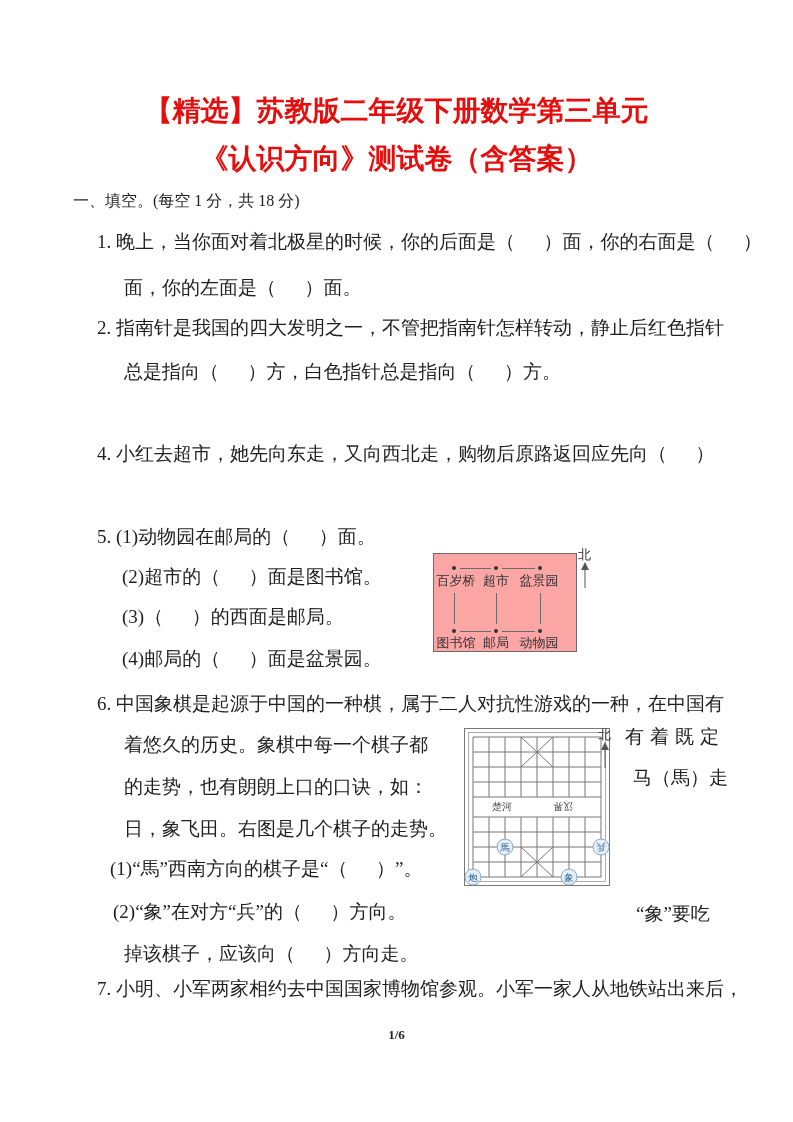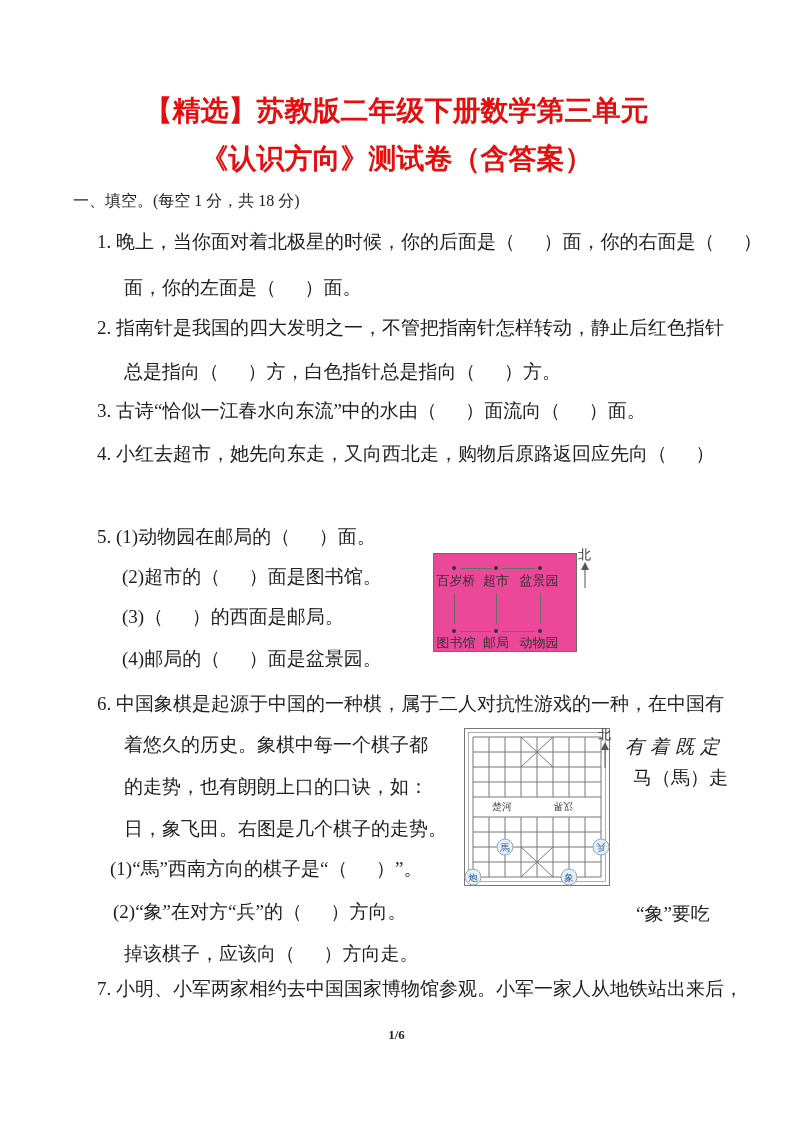--- a/index.html
+++ b/index.html
@@ -23,21 +23,21 @@
     position:absolute; left:0; width:100%; text-align:center;
     font-size:13px; font-weight:bold; color:#222;
   }
   
   .north {
     position:absolute; display:flex; flex-direction:column; align-items:center;
     font-size:13px; color:#333; line-height:14px;
   }
   
   .map-box {
-    position:absolute; width:142px; height:97px; border:1px solid #6b6b6b; background:#ec4899;
+    position:absolute; width:142px; height:97px; border:1px solid #6b6b6b; background:#fca5a5;
   }
   .map-dot { position:absolute; width:4px; height:4px; border-radius:50%; background:#333; }
   .map-hline, .map-vline { position:absolute; background:#6b6b6b; }
   .map-hline { height:1px; }
   .map-vline { width:1px; }
   .map-label {
     position:absolute; font-size:13px; color:#333; white-space:nowrap;
     transform:translateX(-50%);
   }
   
@@ -52,21 +52,20 @@
   <div class="title-line" style="top:140px;">《认识方向》测试卷（含答案）</div>
 
   <div class="section-heading" style="left:73px; top:191px;">一、填空。(每空 1 分，共 18 分)</div>
 
   <div class="line" style="left:97px;  top:230px;">1. 晚上，当你面对着北极星的时候，你的后面是（      ）面，你的右面是（      ）</div>
   <div class="line" style="left:124px; top:276px;">面，你的左面是（      ）面。</div>
 
   <div class="line" style="left:97px;  top:316px;">2. 指南针是我国的四大发明之一，不管把指南针怎样转动，静止后红色指针</div>
   <div class="line" style="left:124px; top:360px;">总是指向（      ）方，白色指针总是指向（      ）方。</div>
 
-  <div class="line" style="left:97px;  top:399px;">3. 古诗“恰似一江春水向东流”中的水由（      ）面流向（      ）面。</div>
 
   <div class="line" style="left:97px;  top:442px;">4. 小红去超市，她先向东走，又向西北走，购物后原路返回应先向（      ）</div>
 
   <div style="position:absolute; left:0; top:520px; width:793px; height:160px;">
     <div class="line" style="left:97px;  top:5px;">5. (1)动物园在邮局的（      ）面。</div>
     <div class="line" style="left:122px; top:45px;">(2)超市的（      ）面是图书馆。</div>
     <div class="line" style="left:122px; top:85px;">(3)（      ）的西面是邮局。</div>
     <div class="line" style="left:122px; top:127px;">(4)邮局的（      ）面是盆景园。</div>
 
     <div class="map-box" style="left:433px; top:33px;">
@@ -102,21 +101,21 @@
       <svg width="12" height="28">
         <polygon points="6,0 2,8 10,8" fill="#555"></polygon>
         <line x1="6" y1="8" x2="6" y2="26" stroke="#555" stroke-width="1"></line>
       </svg>
     </div>
   </div>
 
   <div style="position:absolute; left:0; top:680px; width:793px; height:290px;">
     <div class="line" style="left:97px;  top:12px;">6. 中国象棋是起源于中国的一种棋，属于二人对抗性游戏的一种，在中国有</div>
     <div class="line" style="left:124px; top:53px;">着悠久的历史。象棋中每一个棋子都</div>
-    <div class="line ls" style="left:625px; top:55px;font-style:italic;">有着既定</div>
+    <div class="line ls" style="left:625px; top:45px;">有着既定</div>
     <div class="line" style="left:124px; top:95px;">的走势，也有朗朗上口的口诀，如：</div>
     <div class="line" style="left:633px; top:86px;">马（馬）走</div>
     <div class="line" style="left:124px; top:137px;">日，象飞田。右图是几个棋子的走势。</div>
     <div class="line" style="left:110px; top:177px;">(1)“馬”西南方向的棋子是“（      ）”。</div>
     <div class="line" style="left:113px; top:220px;">(2)“象”在对方“兵”的（      ）方向。</div>
     <div class="line" style="left:636px; top:222px;">“象”要吃</div>
     <div class="line" style="left:124px; top:262px;">掉该棋子，应该向（      ）方向走。</div>
 
     <div class="board-wrap" style="left:452px; top:48px;">
       <svg width="146" height="158" viewBox="0 0 146 158">

